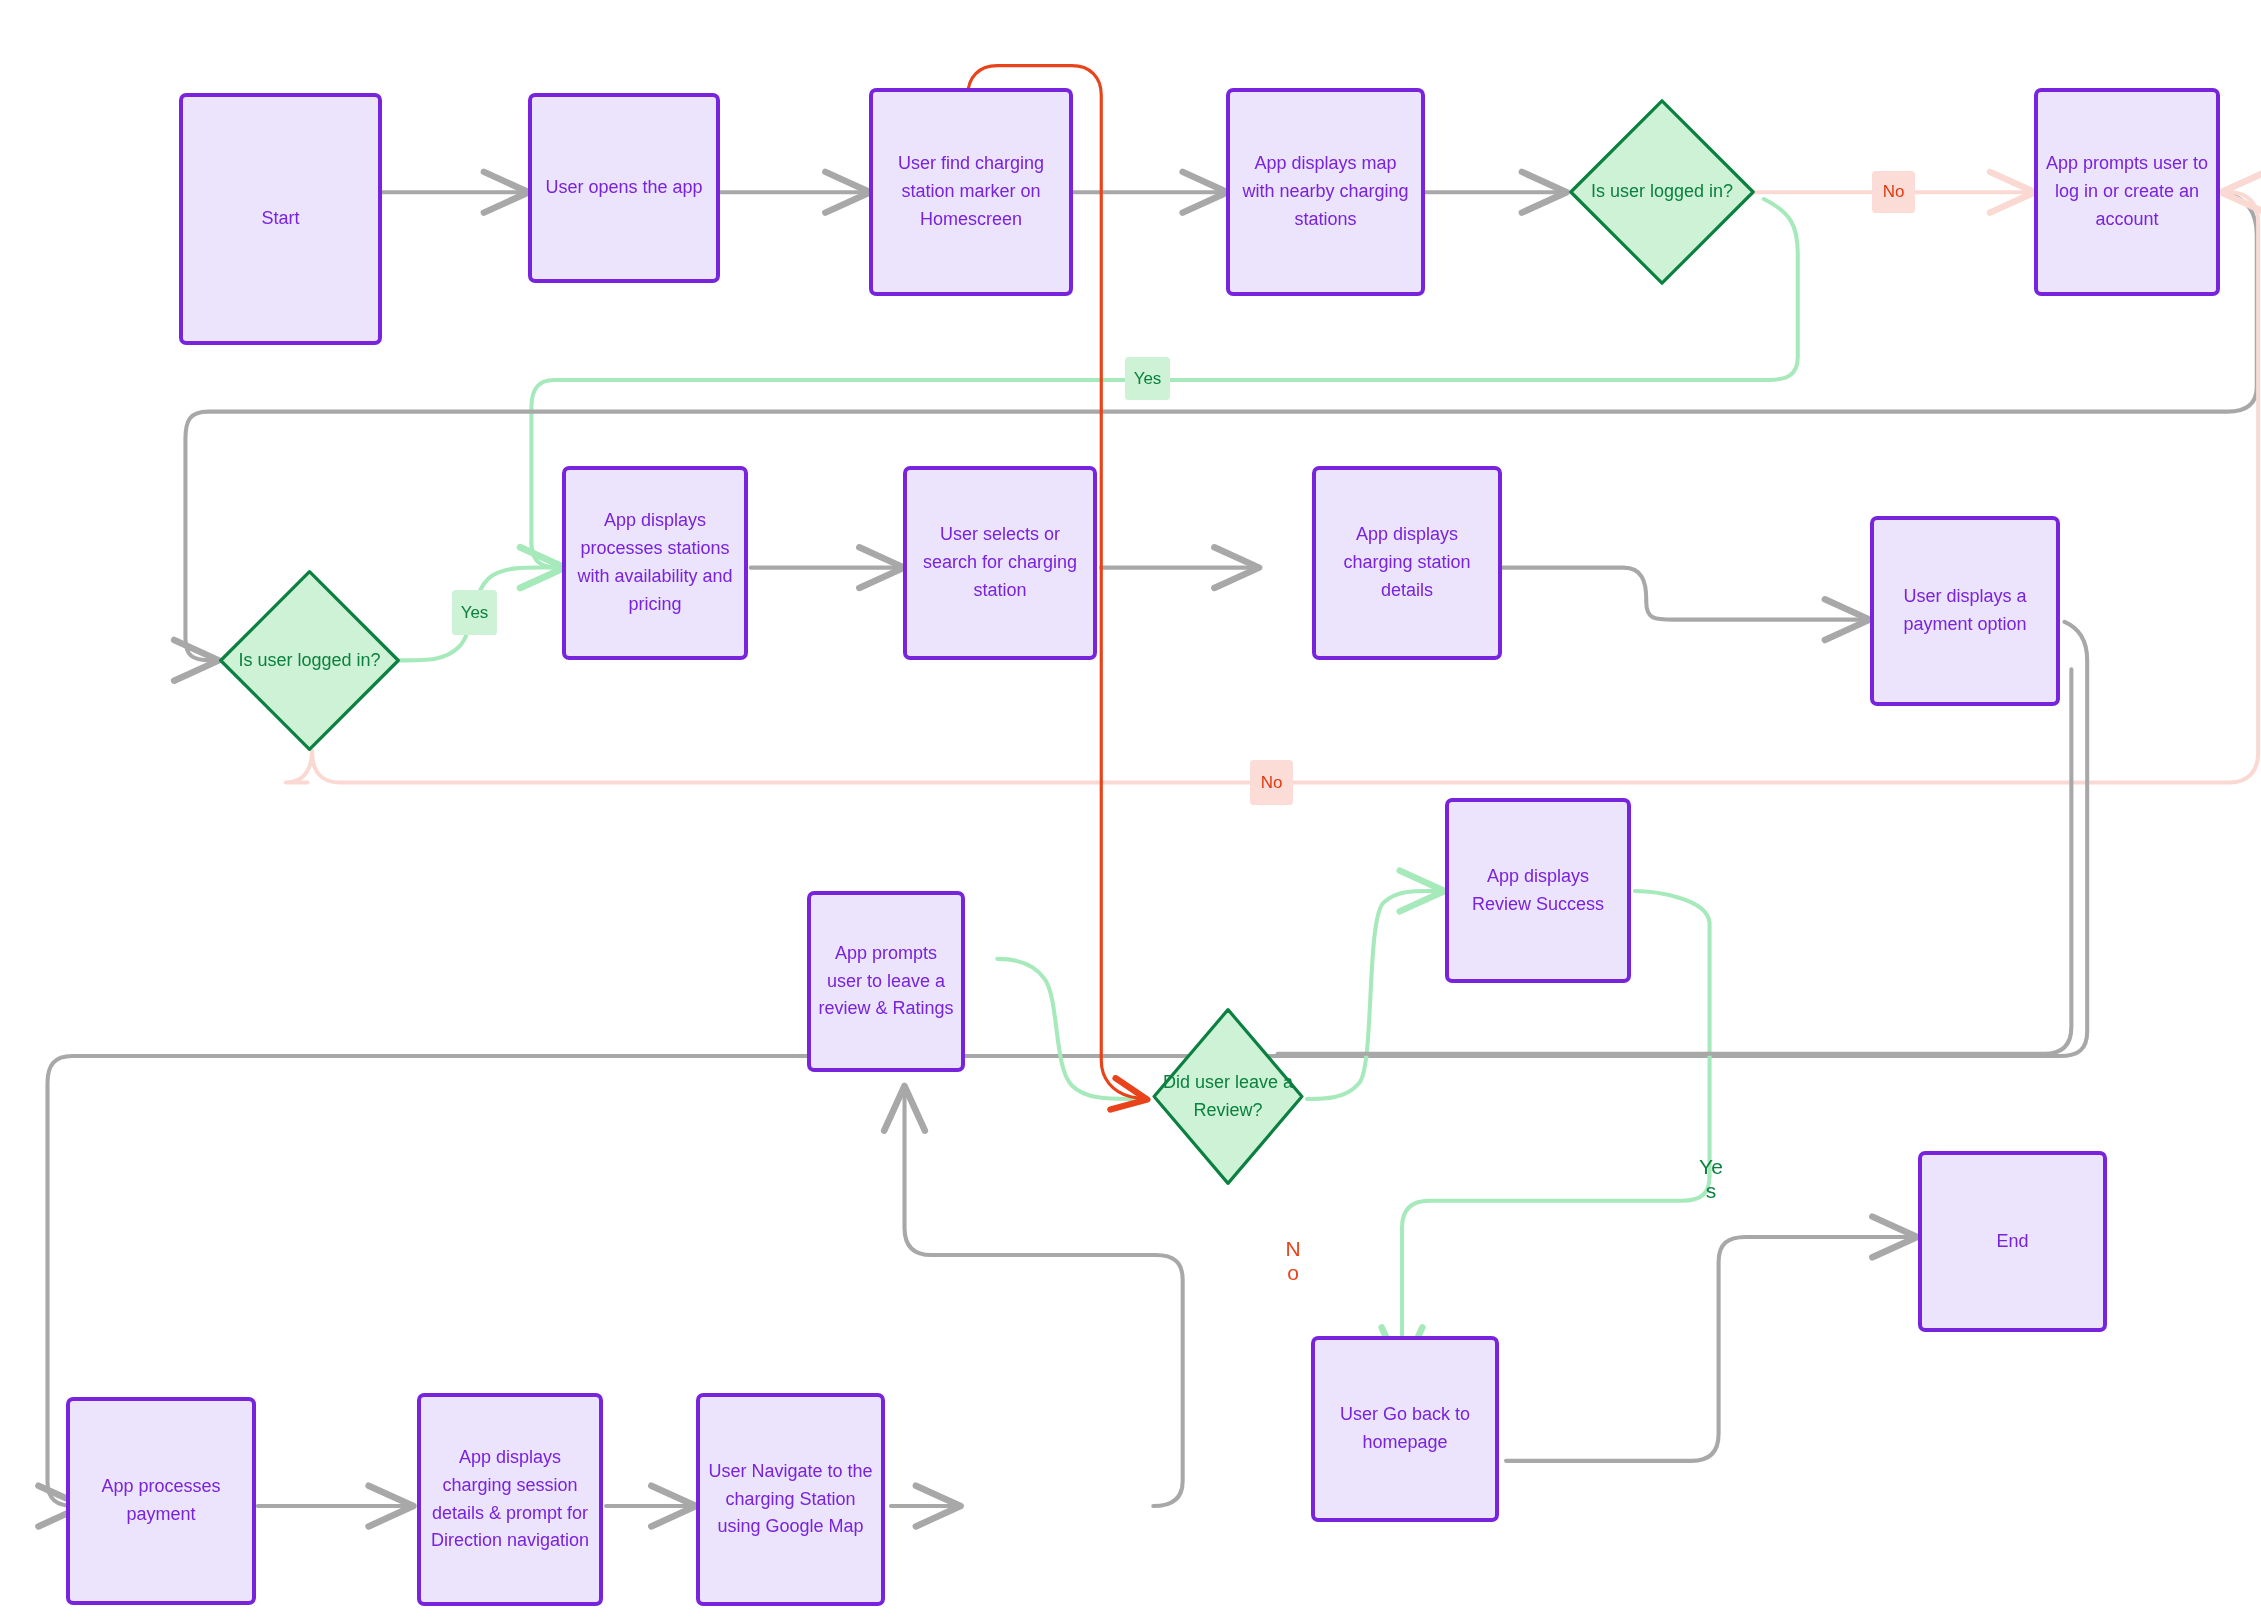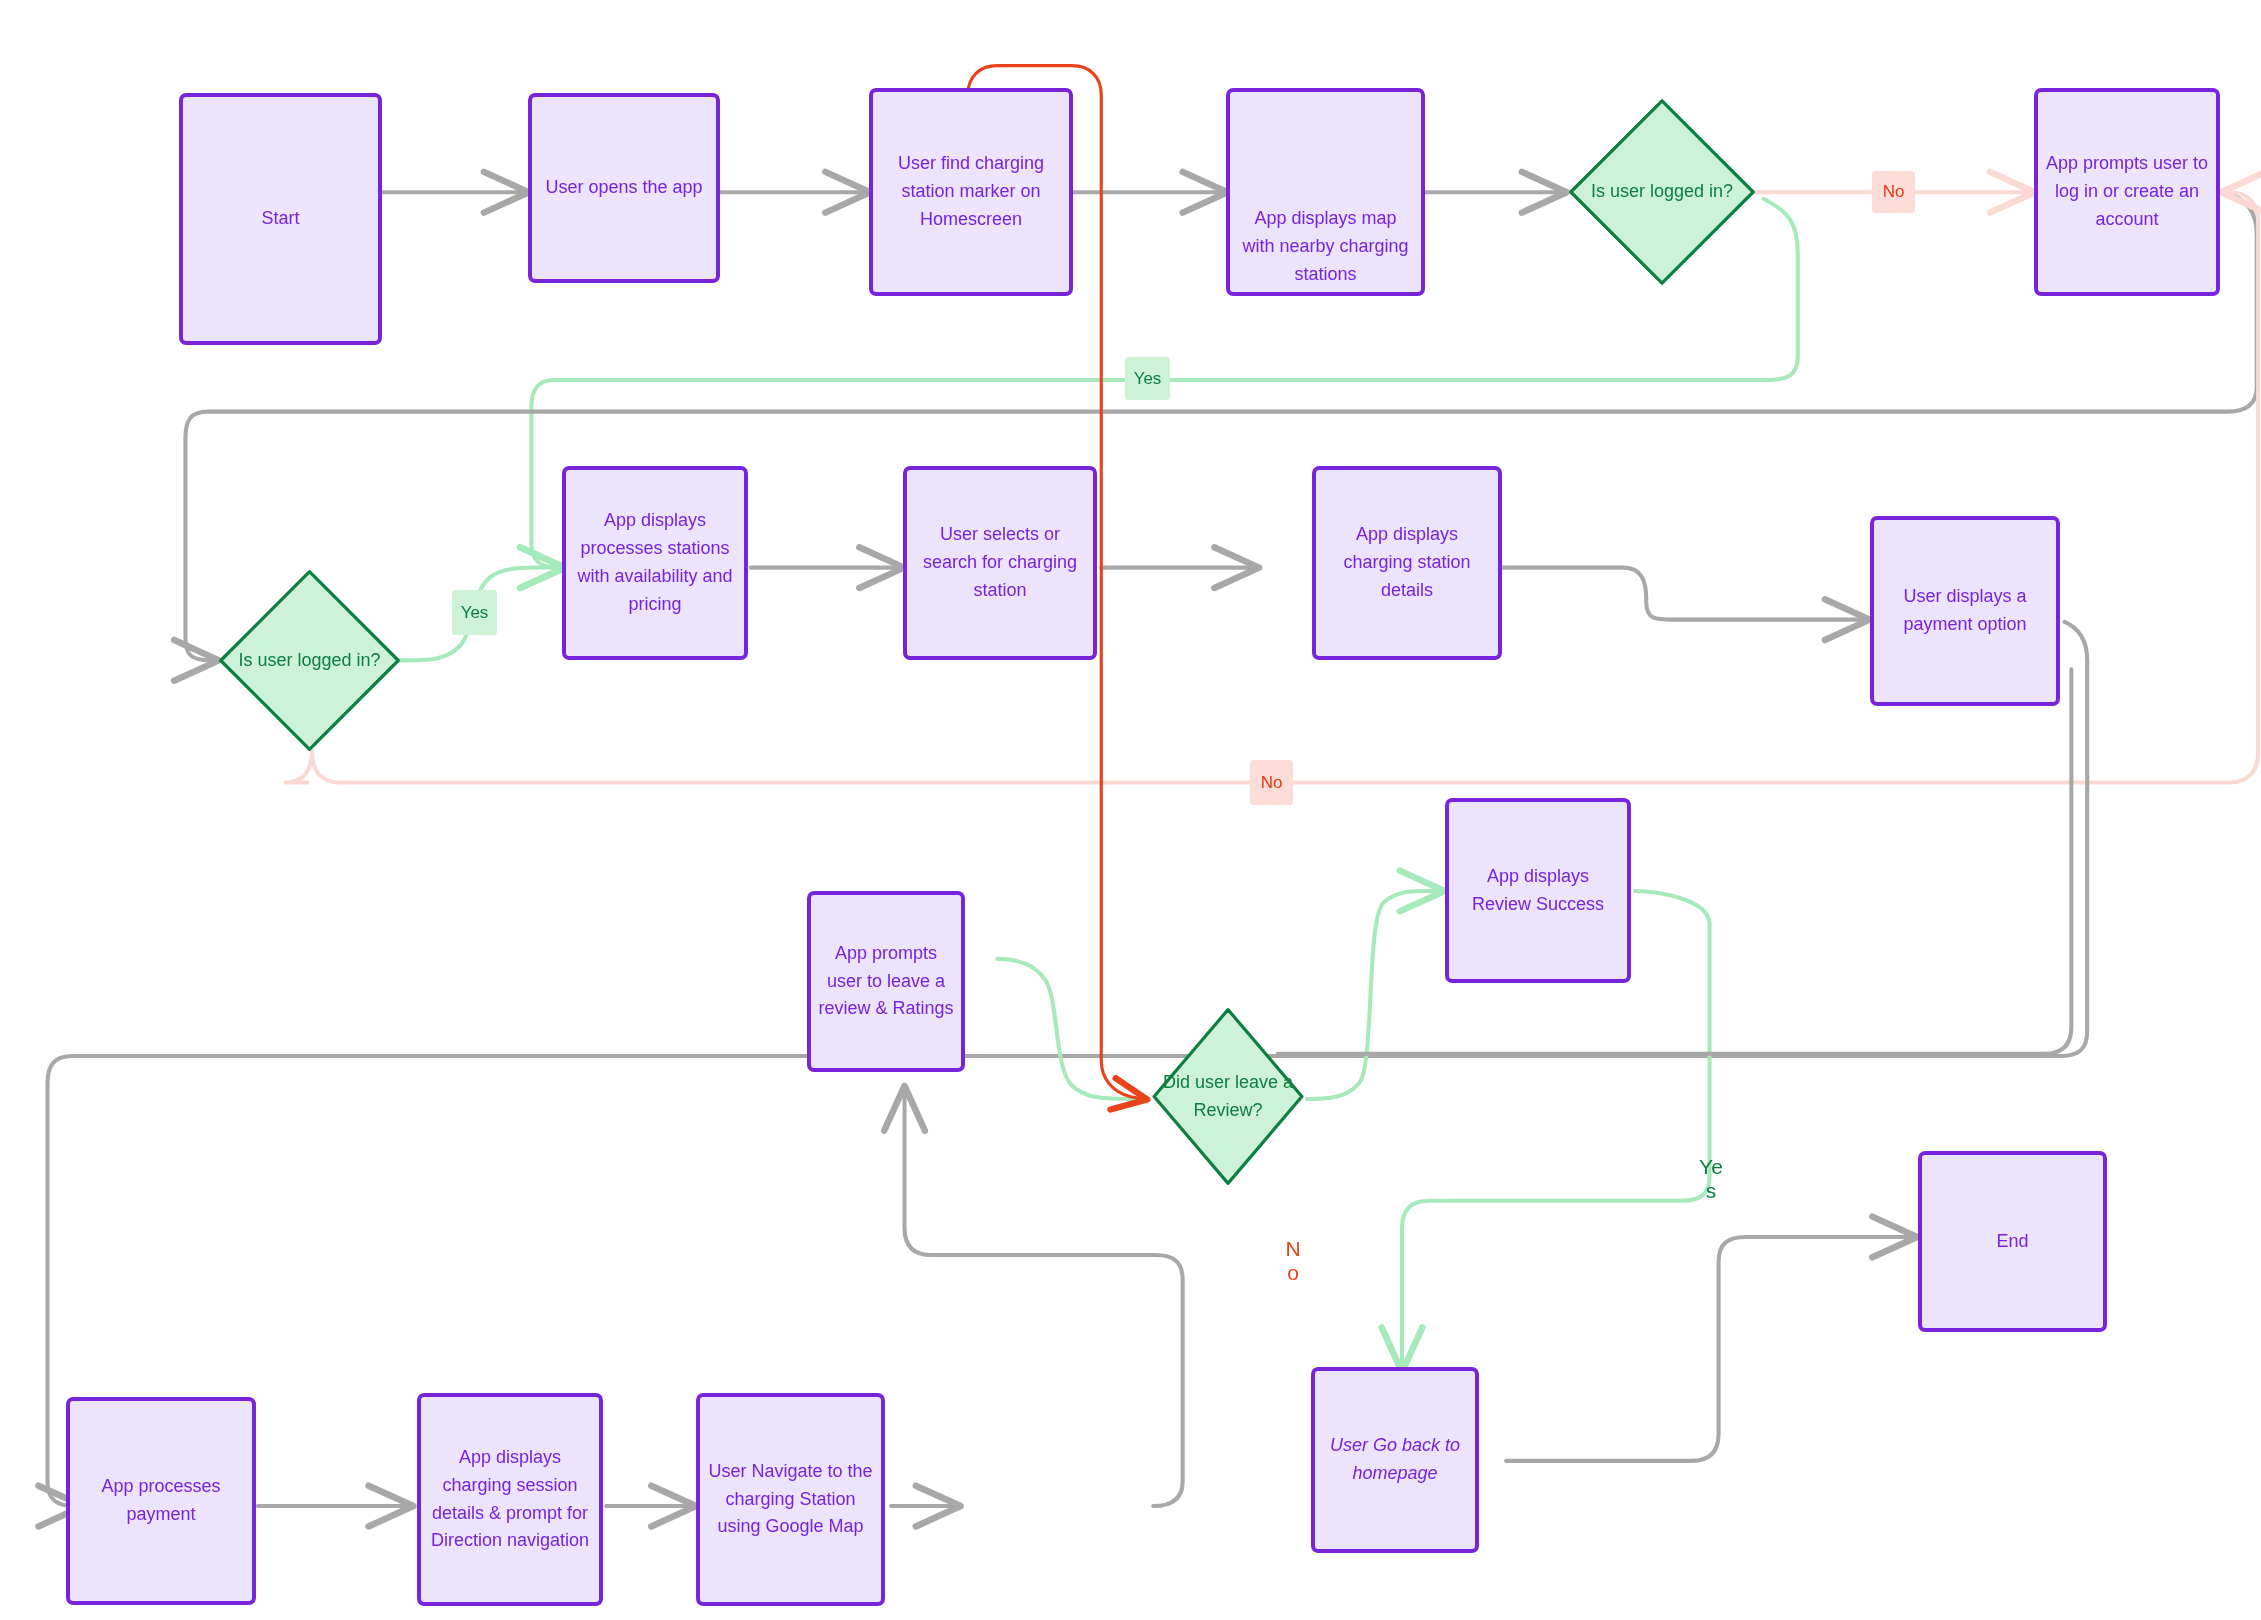--- a/index.html
+++ b/index.html
@@ -205,21 +205,21 @@
   </div>
 
   <div class="node process" style="left:528px; top:93px; width:192px; height:190px;">
     <span>User opens the app</span>
   </div>
 
   <div class="node process" style="left:869px; top:88px; width:204px; height:208px;">
     <span>User find charging station marker on Homescreen</span>
   </div>
 
-  <div class="node process" style="left:1226px; top:88px; width:199px; height:208px;align-items:flex-end;">
+  <div class="node process" style="left:1226px; top:88px; width:199px; height:208px;">
     <span>App displays map with nearby charging stations</span>
   </div>
 
   <div class="node decision" style="left:1567px; top:97px; width:190px; height:190px;">
     <svg class="dshape" viewBox="0 0 100 100" preserveAspectRatio="none">
       <polygon points="50,2 98,50 50,98 2,50" fill="#cdf2d6" stroke="#0b8040" stroke-width="3.2" vector-effect="non-scaling-stroke" stroke-linejoin="round"></polygon>
     </svg>
     <span class="dtext">Is user logged in?</span>
   </div>
 
@@ -271,21 +271,21 @@
     <svg class="dshape" viewBox="0 0 100 100" preserveAspectRatio="none">
       <polygon points="50,2 98,50 50,98 2,50" fill="#cdf2d6" stroke="#0b8040" stroke-width="3.2" vector-effect="non-scaling-stroke" stroke-linejoin="round"></polygon>
     </svg>
     <span class="dtext">Did user leave a Review?</span>
   </div>
 
   <div class="node process" style="left:1445px; top:798px; width:186px; height:185px;">
     <span>App displays Review Success</span>
   </div>
 
-  <div class="node process" style="left:1311px; top:1367px; width:168px; height:186px;font-style:italic;">
+  <div class="node process" style="left:1311px; top:1336px; width:188px; height:186px;">
     <span>User Go back to homepage</span>
   </div>
 
   <div class="node process" style="left:1918px; top:1151px; width:189px; height:181px;">
     <span>End</span>
   </div>
 
   <div class="edge-label no" style="left:1872px; top:171px; width:43px; height:42px;">
     <span>No</span>
   </div>

